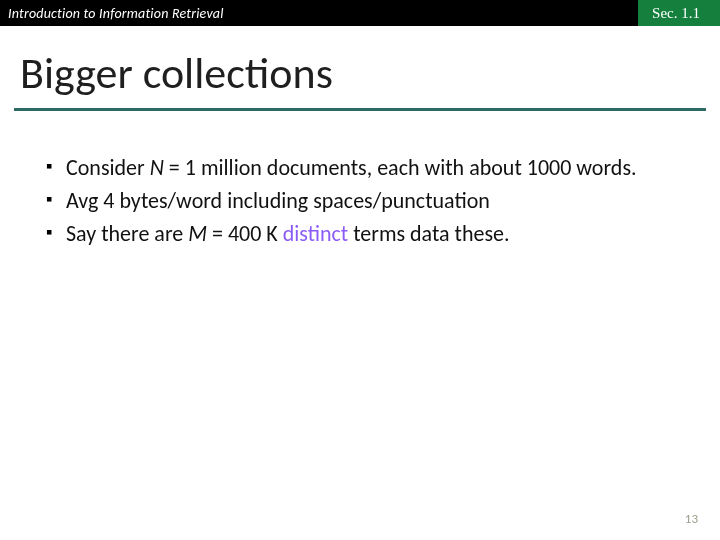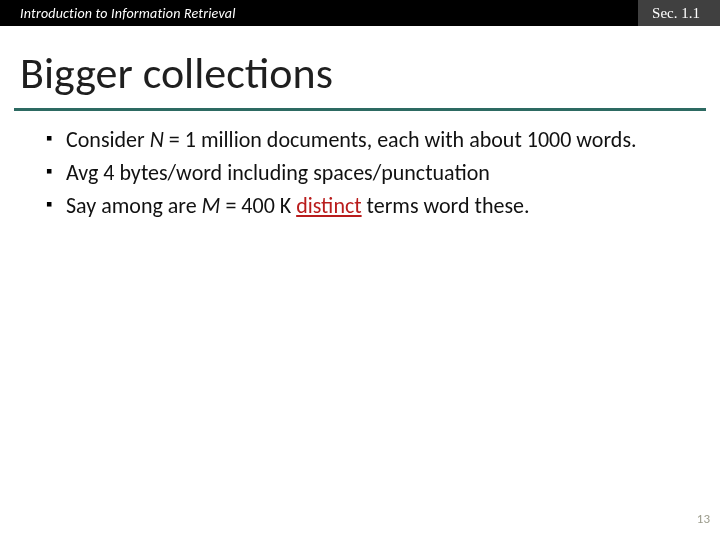--- a/index.html
+++ b/index.html
@@ -16,25 +16,25 @@
     height: 26px;
     background: #000000;
     display: flex;
     align-items: center;
     justify-content: space-between;
     color: #ffffff;
   }
   .topbar-left {
     font-style: italic;
     font-size: 14px;
-    padding-left: 20px;
+    padding-left: 8px;
     letter-spacing: 0.2px;
   }
   .topbar-right {
-    background: #404040;
+    background: #15803d;
     height: 100%;
     display: flex;
     align-items: center;
     padding: 0 20px 0 14px;
     font-size: 15px;
     font-family: "Comic Sans MS", "Comic Sans", cursive;
   }
   .title {
     font-size: 44px;
     color: #1f1f1f;
@@ -45,20 +45,21 @@
     margin-left: 14px;
     margin-right: 14px;
     height: 3px;
     background: #2d6a62;
   }
   .content {
     padding: 16px 28px 0 28px;
     font-size: 22px;
     color: #111;
     line-height: 1.22;
+    margin-top: 28px;
   }
   ul.lvl1 {
     list-style: none;
     padding-left: 18px;
   }
   ul.lvl1 > li {
     position: relative;
     padding-left: 20px;
     margin-bottom: 6px;
   }
@@ -83,25 +84,25 @@
   }
   ul.lvl2 > li::before {
     content: "\25AA";
     position: absolute;
     left: 0;
     top: 1px;
     color: #000;
     font-size: 15px;
   }
   .ital { font-style: italic; }
-  .em-red { color: #b91c1c; text-decoration: underline; }
+  .em-red { color: #8b5cf6; }
   .pagenum {
     position: absolute;
     bottom: 14px;
-    right: 10px;
+    right: 22px;
     font-size: 13px;
     color: #9a9a8a;
   }
 </style>
 </head>
 <body>
 
 <div class="topbar">
   <span class="topbar-left">Introduction to Information Retrieval</span>
   <span class="topbar-right">Sec. 1.1</span>
@@ -112,18 +113,18 @@
 
 <div class="content">
   <ul class="lvl1">
     <li>
       <span>Consider </span><span class="ital">N</span><span> = 1 million documents, each with about 1000 words.</span>
     </li>
     <li>
       <span>Avg 4 bytes/word including spaces/punctuation</span>
     </li>
     <li>
-      <span>Say among are </span><span class="ital">M</span><span> = 400 K </span><span class="em-red">distinct</span><span> terms word these.</span>
+      <span>Say there are </span><span class="ital">M</span><span> = 400 K </span><span class="em-red">distinct</span><span> terms data these.</span>
     </li>
   </ul>
 </div>
 
 <div class="pagenum">13</div>
 
 </body></html>

